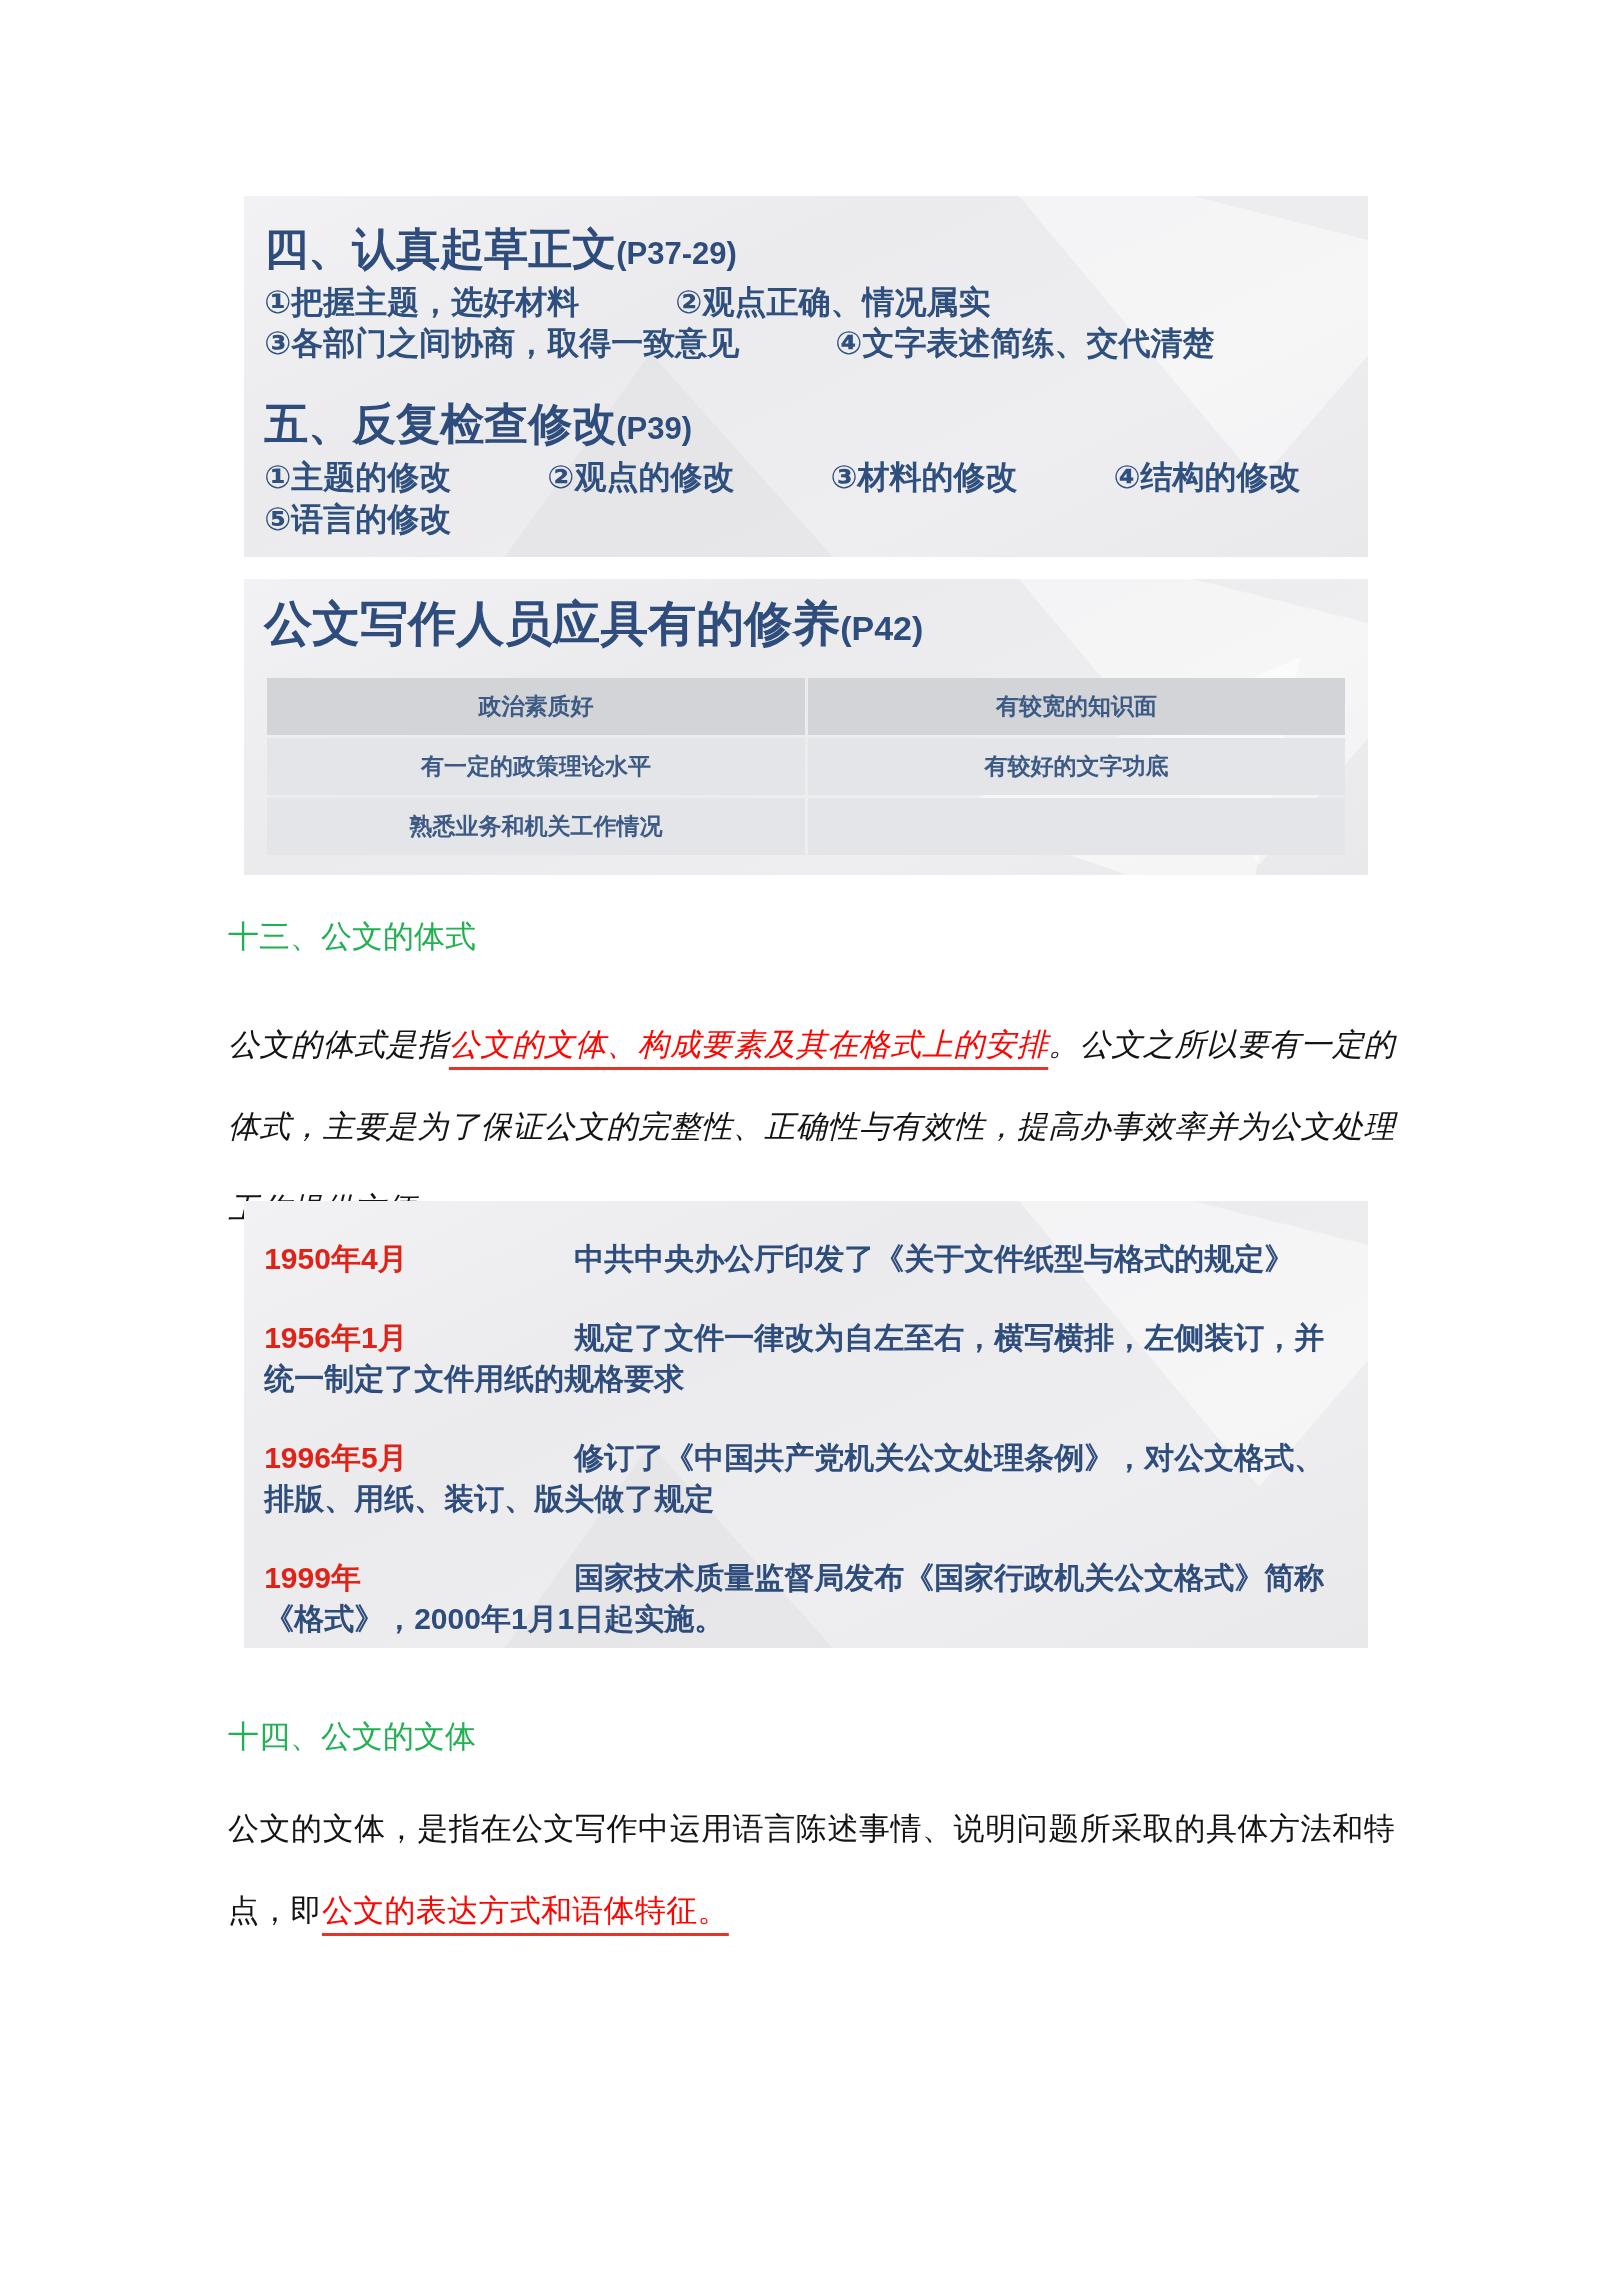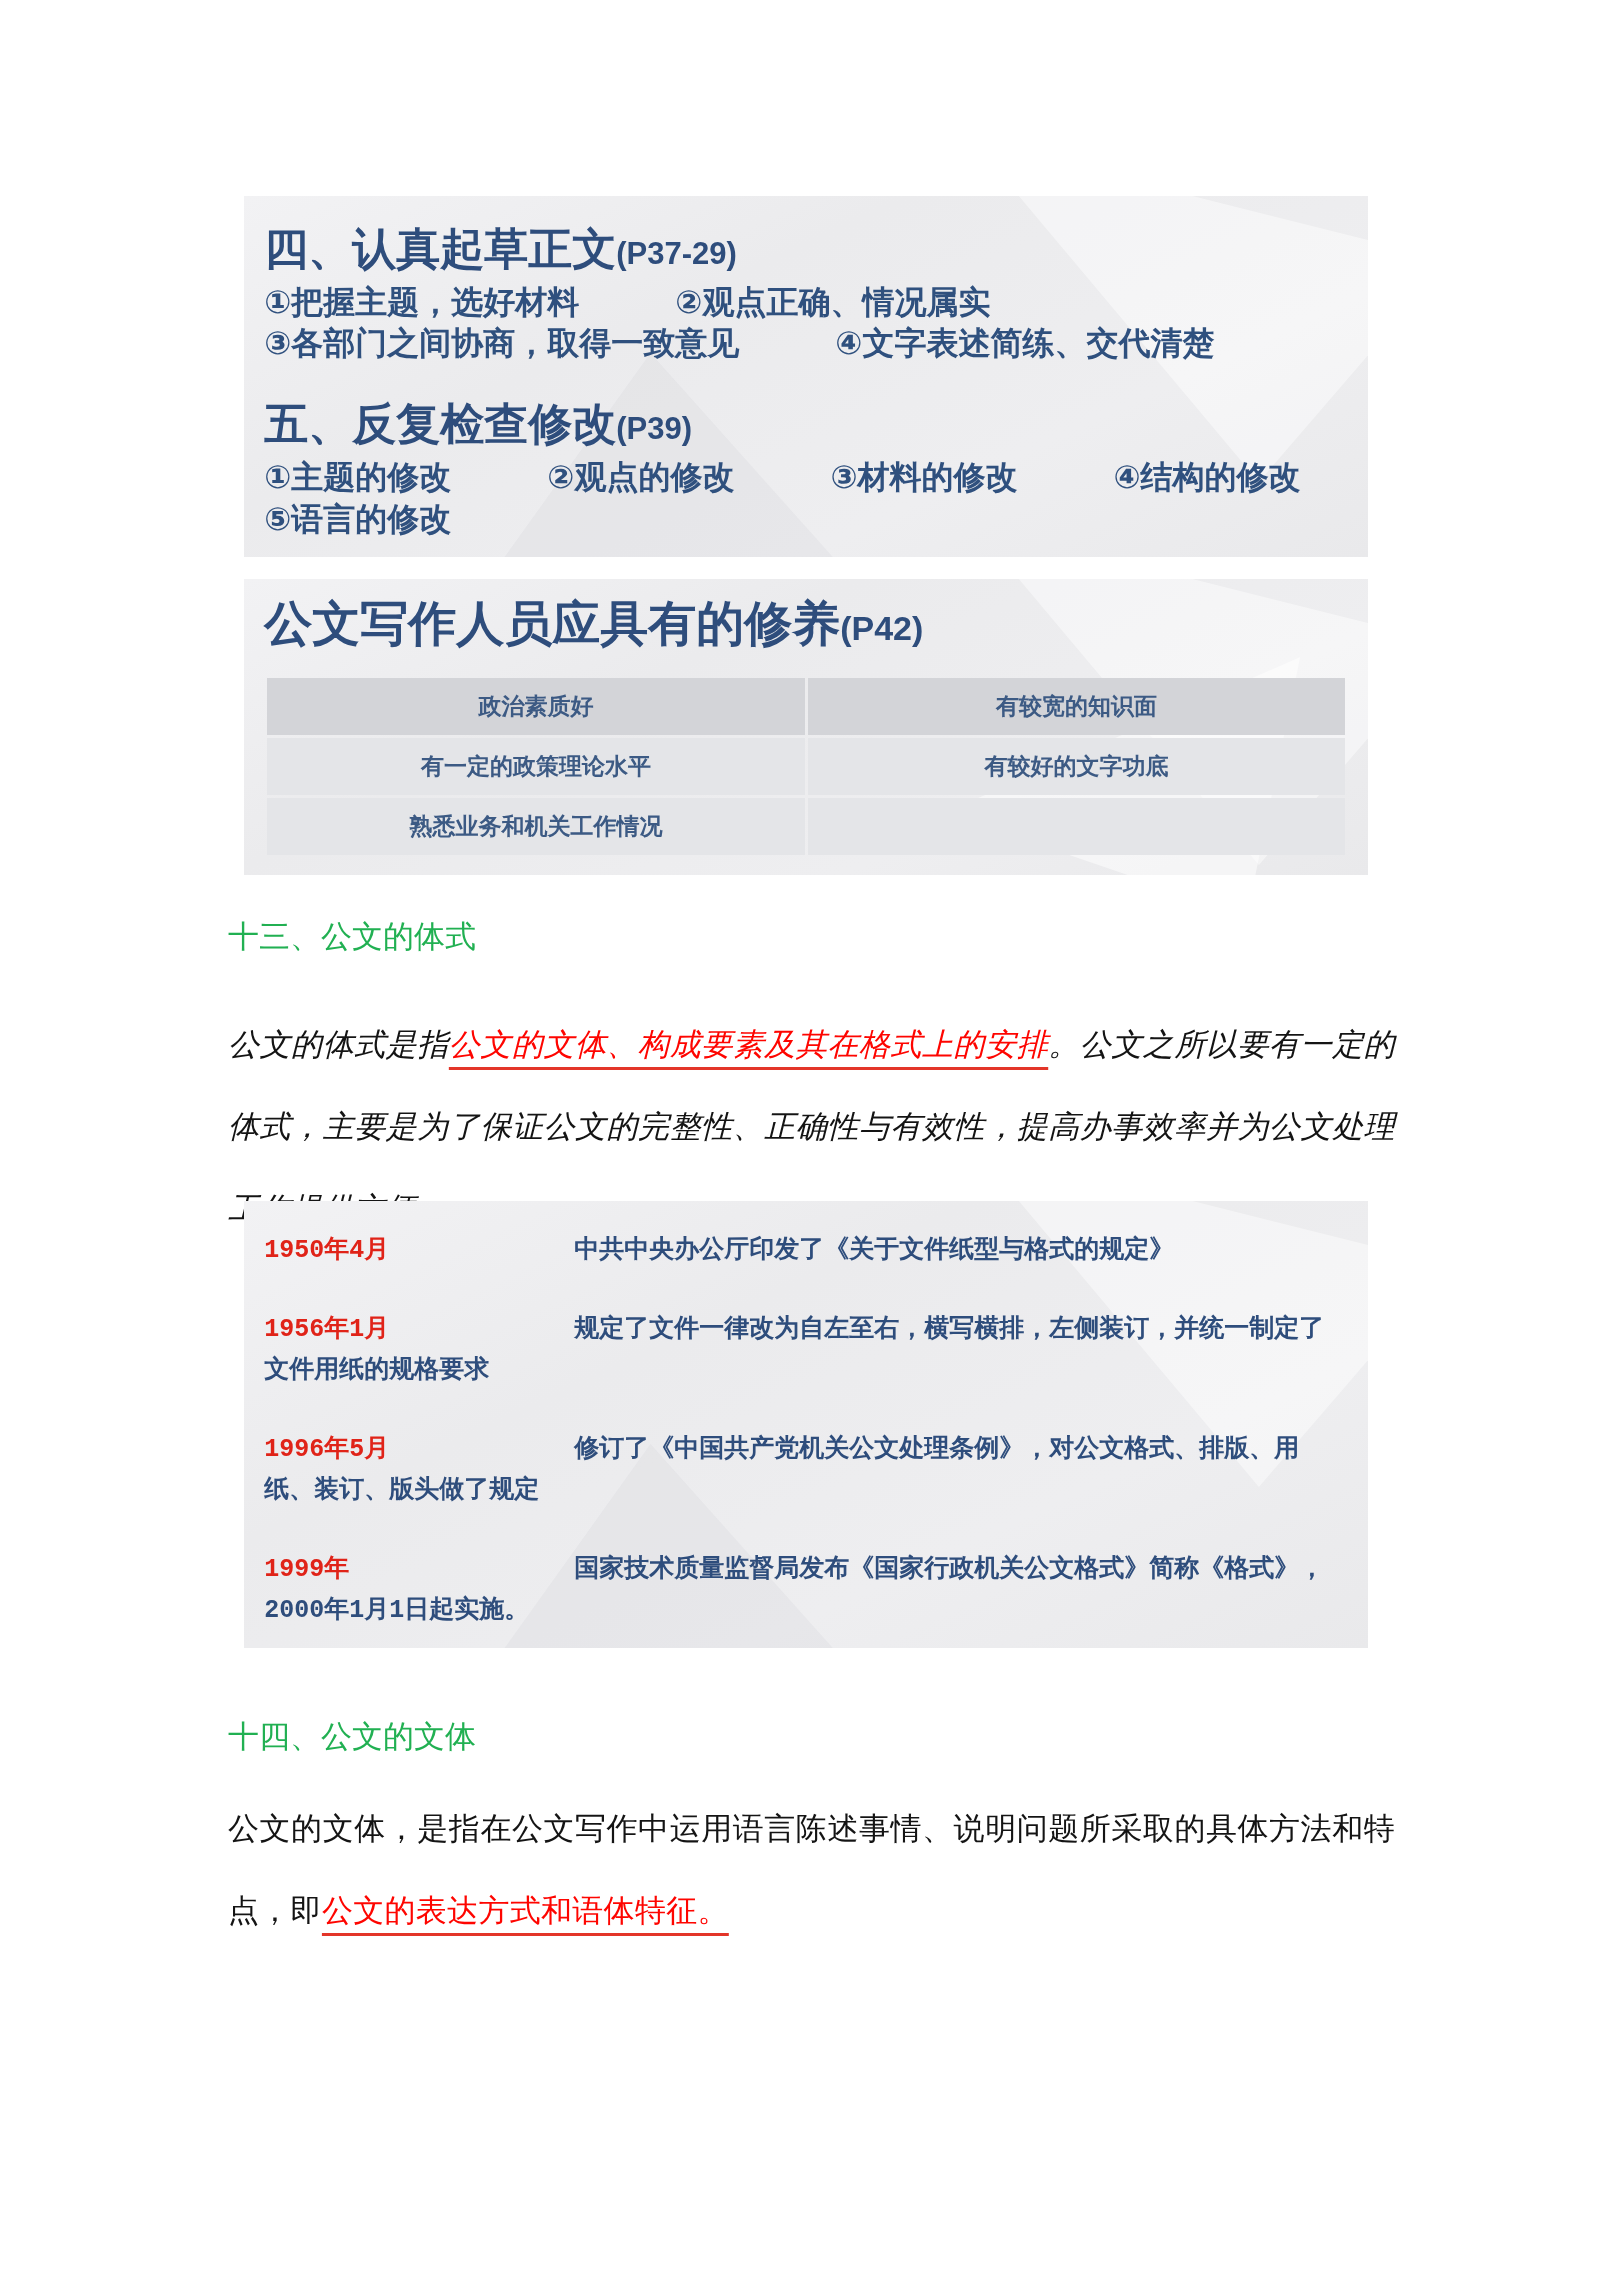--- a/index.html
+++ b/index.html
@@ -63,21 +63,21 @@
   #para14{top:1788px;}
   .red-u{
     color:#fe0500;
     text-decoration:underline;text-decoration-color:#e33529;
     text-decoration-thickness:2.7px;text-underline-offset:11.6px;
   }
 
   
   #slide3{top:1201px;height:447px;}
   .tl-list{position:relative;padding:29px 20.5px 0 20.5px;margin:0;list-style:none;}
-  .tl-entry{position:relative;margin:0 0 38px 0;font-size:25px;line-height:41px;font-weight:bold;font-family:Liberation Mono, monospace;}
+  .tl-entry{position:relative;margin:8px 0 38px 0;font-size:30px;line-height:41px;font-weight:bold;}
   .tl-date{position:absolute;left:0;top:0;color:#e02318;}
   .tl-text{display:block;color:#2e4d7c;text-indent:310px;}
 </style>
 </head>
 <body>
 
 <div class="content">
 
   <div class="slide" id="slide1">
     <div class="tex t1"></div>

